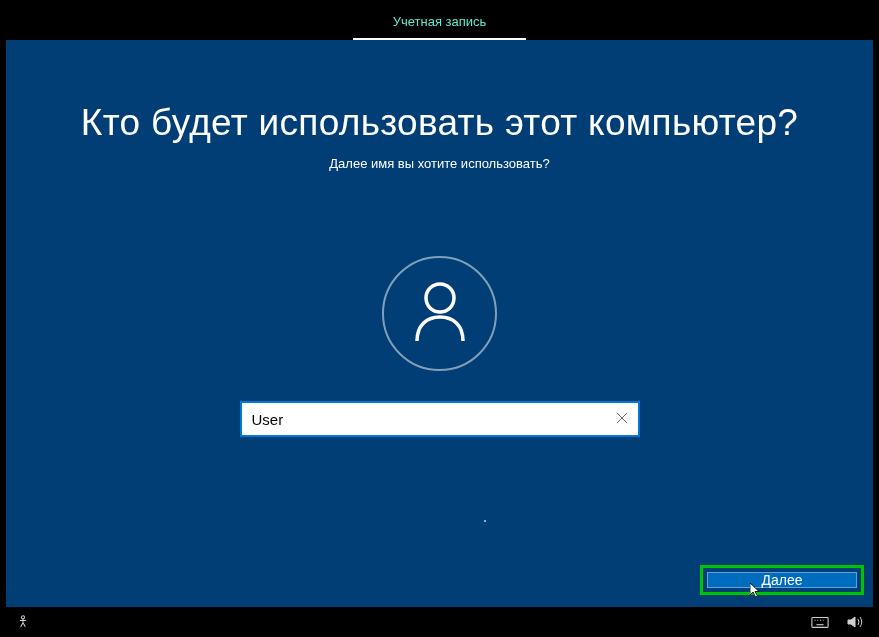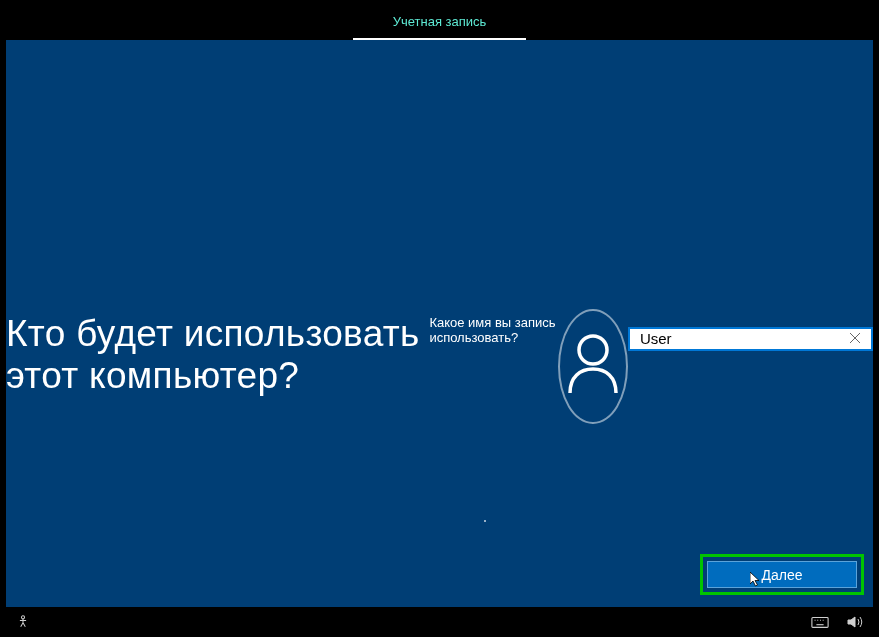--- a/index.html
+++ b/index.html
@@ -26,21 +26,21 @@
       font-weight: 400;
     }
     .main {
       position: absolute;
       top: 40px;
       left: 6px;
       right: 6px;
       bottom: 30px;
       background: #003E75;
       display: flex;
-      flex-direction: row;
+      flex-direction: column;
       align-items: center;
     }
     .title {
       color: #fff;
       font-size: 37px;
       font-weight: 300;
       margin-top: 62px;
       letter-spacing: 0.3px;
     }
     .subtitle {
@@ -56,21 +56,21 @@
       border-radius: 50%;
       margin-top: 85px;
       display: flex;
       align-items: center;
       justify-content: center;
     }
     .avatar-circle svg { width: 58px; height: 62px; }
     .input-wrap {
       margin-top: 30px;
       width: 400px;
-      height: 24px;
+      height: 36px;
       background: #fff;
       border: 2px solid #0078D7;
       display: flex;
       align-items: center;
       padding: 0 8px 0 10px;
     }
     .input-wrap input {
       flex: 1;
       border: none;
       outline: none;
@@ -90,21 +90,21 @@
     .clear-x svg { width: 12px; height: 12px; }
     .next-wrap {
       position: absolute;
       right: 9px;
       bottom: 12px;
       border: 3px solid #00c400;
       padding: 4px;
     }
     .next-btn {
       width: 150px;
-      height: 27px;
+      height: 16px;
       background: #006CBE;
       border: 1px solid #5aa3da;
       color: #fff;
       font-size: 14px;
       font-family: inherit;
       cursor: pointer;
       display: flex;
       align-items: center;
       justify-content: center;
       gap: 2px;
@@ -144,21 +144,21 @@
   </style>
 </head>
 <body>
 
 <div class="topbar">
   <div class="tab">Учетная запись</div>
 </div>
 
 <div class="main">
   <div class="title">Кто будет использовать этот компьютер?</div>
-  <div class="subtitle">Какое имя вы запись использовать?</div>
+  <div class="subtitle">Далее имя вы хотите использовать?</div>
 
   <div class="avatar-circle">
     <span>
       <svg viewBox="0 0 58 62" fill="none" stroke="#fff" stroke-width="3.5">
         <circle cx="29" cy="17" r="14"></circle>
         <path d="M 6 60 C 6 44 16 36 29 36 C 42 36 52 44 52 60"></path>
       </svg>
     </span>
   </div>
 

